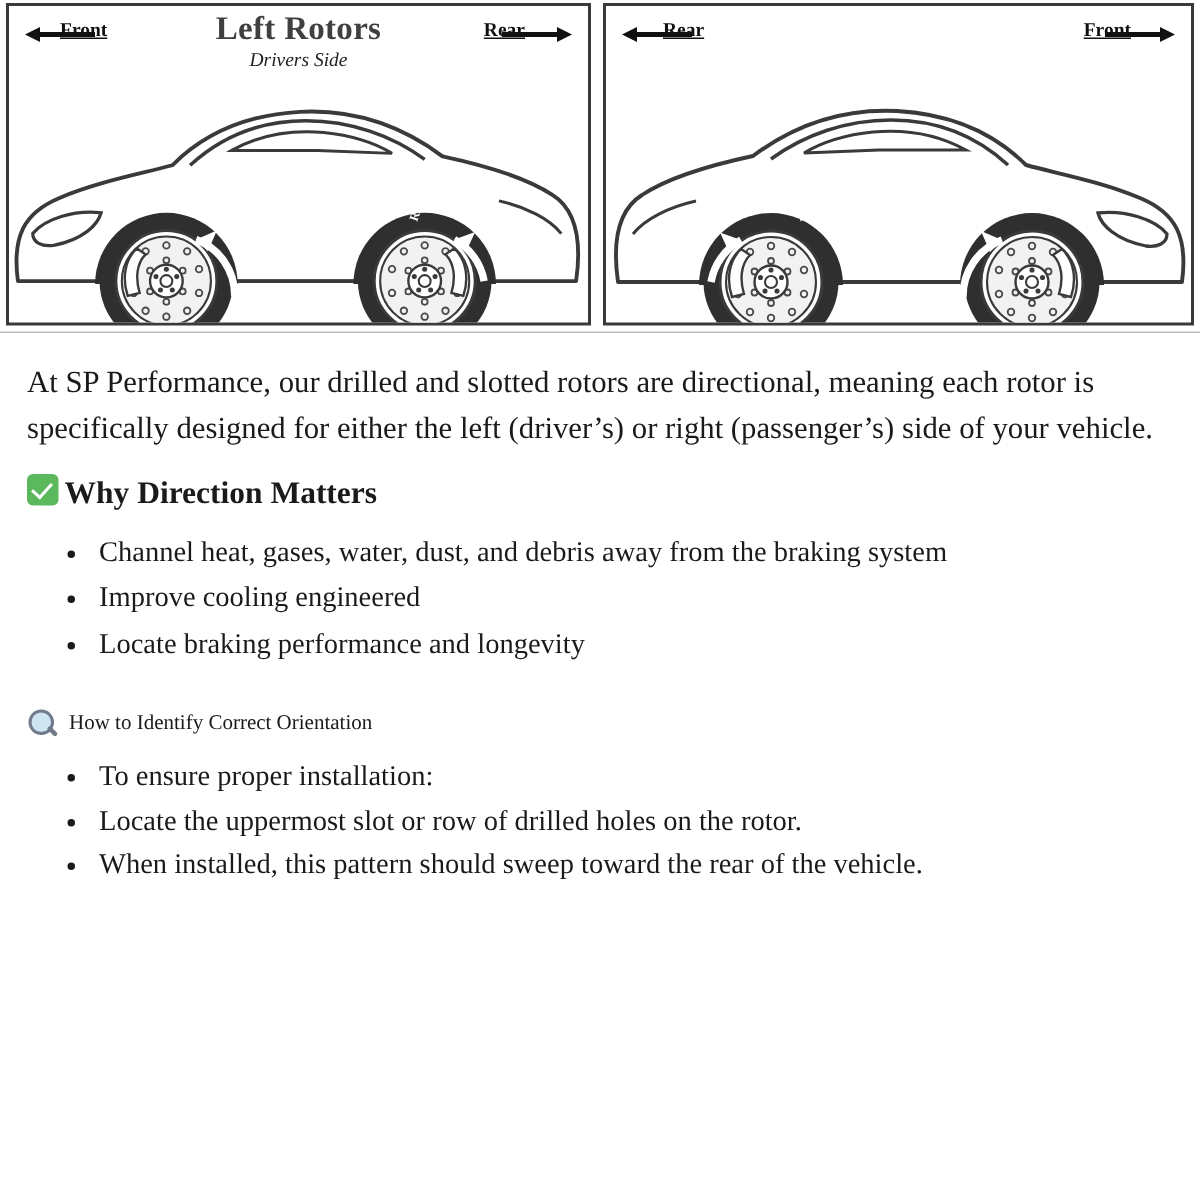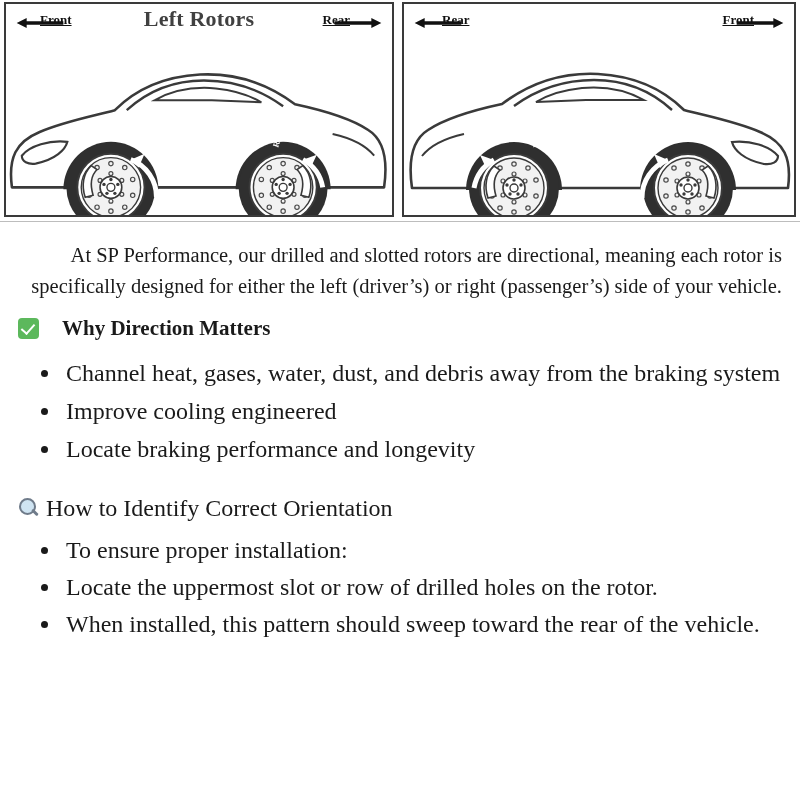--- a/index.html
+++ b/index.html
@@ -103,29 +103,28 @@
     left: 0;
     width: 800px;
     padding: 12px 18px 0 18px;
     box-sizing: border-box;
   }
   .para {
     font-size: 20.5px;
     line-height: 1.5;
     margin: 6px 0 12px 0;
     color: #1a1a1a;
-    text-align: right;
   }
   .heading {
     font-size: 21px;
     font-weight: bold;
     margin: 14px 0 14px 0;
     display: flex;
-    align-items: center;
-    gap: 23px;
+    align-items: flex-start;
+    gap: 4px;
   }
   .heading .emoji-check {
     display: inline-block;
     width: 21px;
     height: 21px;
     border-radius: 4px;
     background: #5cb85c;
     position: relative;
     flex: 0 0 auto;
   }
@@ -134,21 +133,21 @@
     position: absolute;
     left: 6px;
     top: 3px;
     width: 6px;
     height: 11px;
     border: solid #ffffff;
     border-width: 0 2.6px 2.6px 0;
     transform: rotate(42deg);
   }
   .subhead {
-    font-size: 24px;
+    font-size: 14px;
     margin: 28px 0 10px 0;
     display: flex;
     align-items: center;
     gap: 6px;
   }
   .mag-icon {
     display: inline-block;
     width: 22px;
     height: 22px;
     position: relative;
@@ -166,38 +165,39 @@
     position: absolute;
     left: 13px; top: 14px;
     width: 8px; height: 2.8px;
     background: #6f7b8a;
     transform: rotate(45deg);
     border-radius: 2px;
   }
   ul.bullets {
     margin: 2px 0 6px 0;
     padding-left: 44px;
-    font-size: 24px;
+    font-size: 19px;
     line-height: 1.5;
   }
   ul.bullets li {
     margin: 0 0 2px 0;
     padding-left: 4px;
   }
   ul.tight li { margin: 0 0 1px 0; }
 </style>
 </head>
 <body>
 
 <div class="page">
 
   <div class="diagram">
 
     <div class="panel panel-left">
       <div class="panel-title">Left Rotors</div>
+      <div class="panel-sub">Drivers Side</div>
 
       <div class="dir-tag" style="left:34px;">Front</div>
       <svg class="dir-arrow" style="left:6px;" viewBox="0 0 56 12">
         <polygon points="0,6 12,0 12,4 56,4 56,8 12,8 12,12" fill="#111"></polygon>
       </svg>
 
       <div class="dir-tag" style="right:42px;">Rear</div>
       <svg class="dir-arrow" style="right:6px;" viewBox="0 0 56 12">
         <polygon points="56,6 44,0 44,4 0,4 0,8 44,8 44,12" fill="#111"></polygon>
       </svg>

